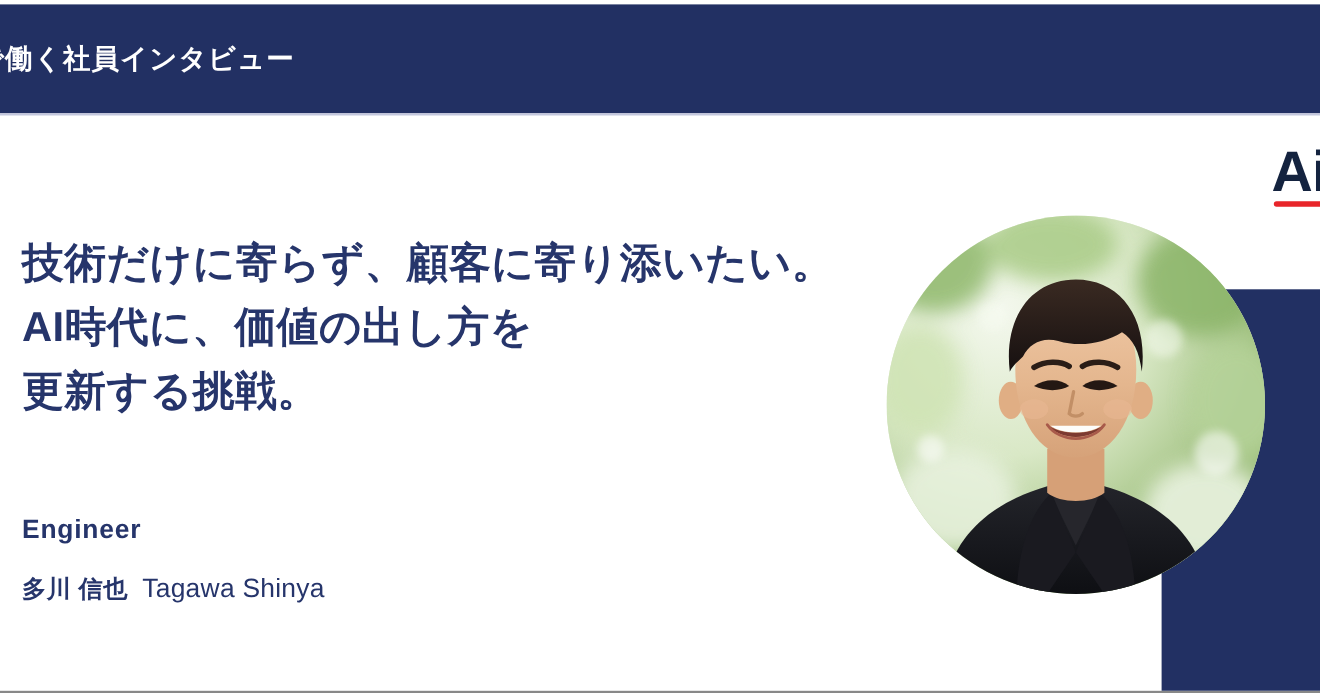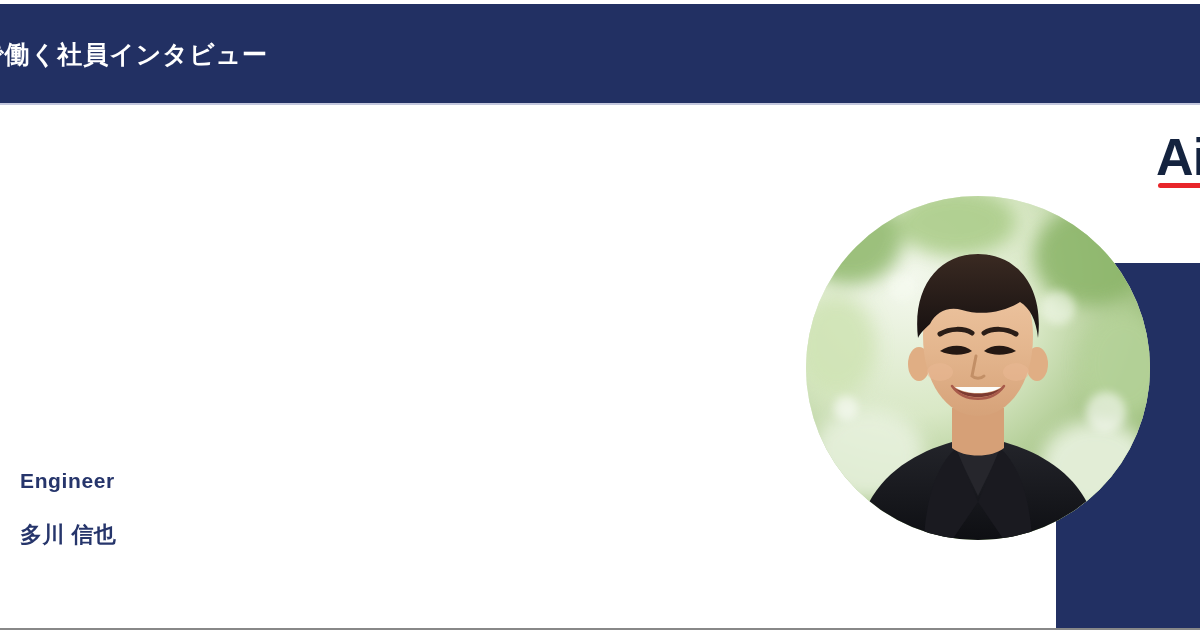--- a/index.html
+++ b/index.html
@@ -123,21 +123,21 @@
   #headline .hl-line {
     display: block;
     white-space: nowrap;
   }
 
   #role {
     position: absolute;
     left: 20px;
     top: 468px;
     color: #26356b;
-    font-size: 21px;
+    font-size: 24px;
     font-weight: 700;
     letter-spacing: 0.03em;
     line-height: 1.2;
   }
 
   #person {
     position: absolute;
     left: 20px;
     top: 522px;
     color: #26356b;
@@ -247,20 +247,26 @@
 
       <path d="M146 190 C158 205 186 205 198 190 C186 200 158 200 146 190 Z" fill="#7d3a31"></path>
       <path d="M149 191 C160 199 184 199 195 191 Z" fill="#fdfdfb"></path>
       <path d="M146 190 C158 207 186 207 198 190" stroke="#a85a4a" stroke-width="2.5" fill="none" stroke-linecap="round"></path>
 
       <ellipse cx="134" cy="176" rx="13" ry="9" fill="#eab894" opacity="0.55"></ellipse>
       <ellipse cx="210" cy="176" rx="13" ry="9" fill="#eab894" opacity="0.55"></ellipse>
     </svg>
   </div>
 
+  <div id="headline">
+    <span class="hl-line">技術だけに寄らず、顧客に寄り添いたい。</span>
+    <span class="hl-line">AI時代に、価値の出し方を</span>
+    <span class="hl-line">更新する挑戦。</span>
+  </div>
 
   <div id="role">Engineer</div>
 
   <div id="person">
     <span id="person-name-ja">多川 信也</span>
+    <span id="person-name-en">Tagawa Shinya</span>
   </div>
 
 </div>
 
 </body></html>

